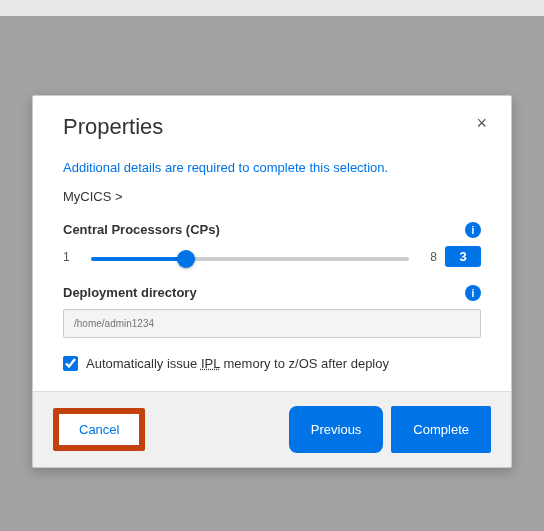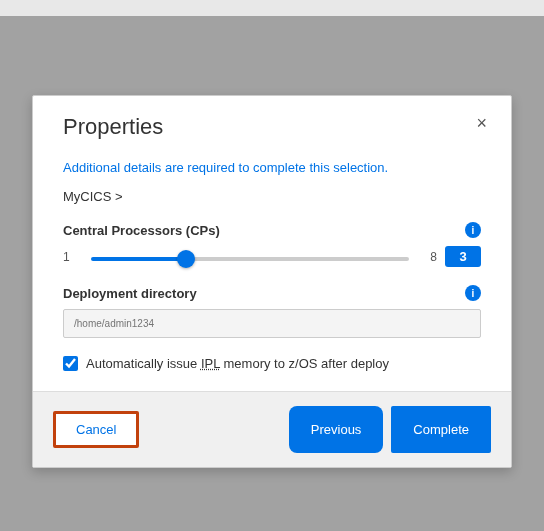--- a/index.html
+++ b/index.html
@@ -66,21 +66,20 @@
       color: #333;
       font-size: 13px;
       margin-bottom: 18px;
       font-weight: 500;
     }
     .field-row {
       margin-bottom: 18px;
     }
     .field-label-row {
       display: flex;
-      align-items: center;
       justify-content: space-between;
       margin-bottom: 8px;
     }
     .field-label {
       font-weight: 700;
       font-size: 13px;
       color: #333;
     }
     .info-icon {
       width: 16px;
@@ -188,21 +187,21 @@
     .modal-footer {
       background: #f0f0f0;
       padding: 14px 20px;
       display: flex;
       justify-content: space-between;
       align-items: center;
       border-top: 1px solid #ddd;
     }
     .btn-cancel {
       background: #fff;
-      border: 3px solid #c2410c;
+      border: 6px solid #c2410c;
       color: #0073e6;
       padding: 8px 20px;
       font-size: 13px;
       cursor: pointer;
       border-radius: 2px;
     }
     .footer-right {
       display: flex;
       gap: 8px;
     }

